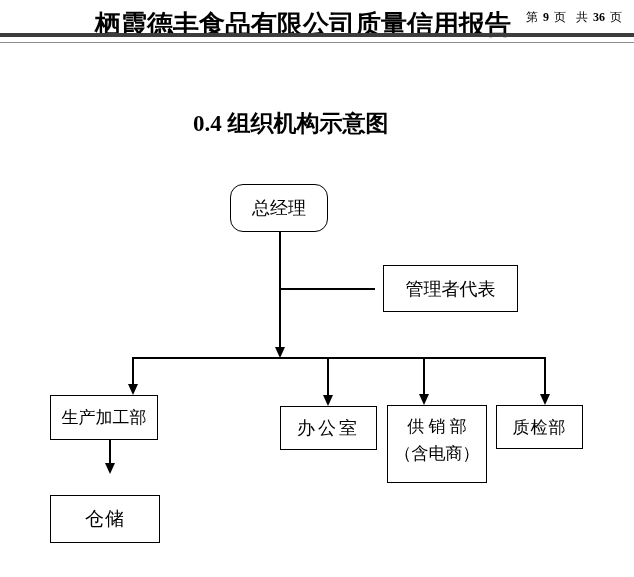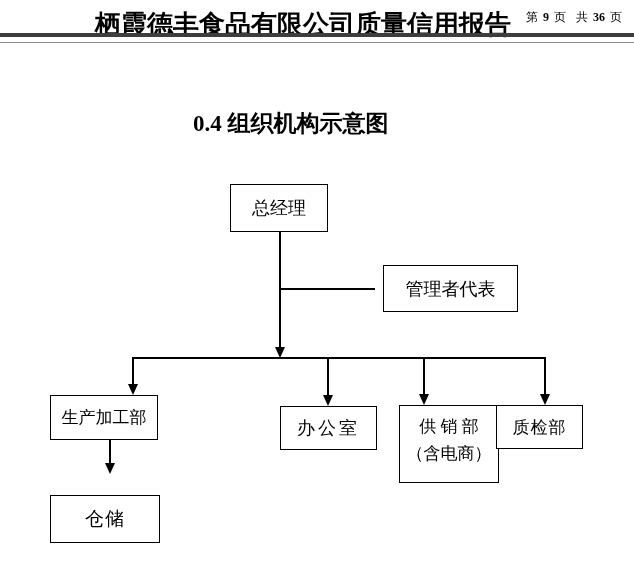--- a/index.html
+++ b/index.html
@@ -72,27 +72,27 @@
     position: absolute;
     box-sizing: border-box;
     border: 1.5px solid #000000;
     background: #ffffff;
     display: flex;
     align-items: center;
     justify-content: center;
     font-size: 18px;
     text-align: center;
   }
-  .node-gm        { left: 230px; top: 184px; width: 98px;  height: 48px; }
+  .node-gm        { left: 230px; top: 184px; width: 98px;  height: 48px; border-radius: 13px; }
   .node-rep       { left: 383px; top: 265px; width: 135px; height: 47px; }
   .node-prod      { left: 50px;  top: 395px; width: 108px; height: 45px; font-size: 17px; justify-content: center; }
   .node-office    { left: 280px; top: 406px; width: 97px;  height: 44px; letter-spacing: 3px; }
   .node-supply    { left: 387px; top: 405px; width: 100px; height: 78px;
                     flex-direction: column; justify-content: flex-start;
-                    padding-top: 7px; font-size: 17px; line-height: 27px; margin-left: 12px; }
+                    padding-top: 7px; font-size: 17px; line-height: 27px; }
   .node-quality   { left: 496px; top: 405px; width: 87px;  height: 44px; font-size: 17px; letter-spacing: 1px; }
   .node-warehouse { left: 50px;  top: 474px; width: 110px; height: 48px; font-size: 19px; letter-spacing: 1px; margin-top: 21px; }
 
   
   .line { position: absolute; background: #000000; }
   .vline { width: 1.5px; }
   .hline { height: 1.5px; }
 
   .v-gm        { left: 279px; top: 232px; height: 115px; }
   .h-rep       { left: 280px; top: 288px; width: 95px; }

